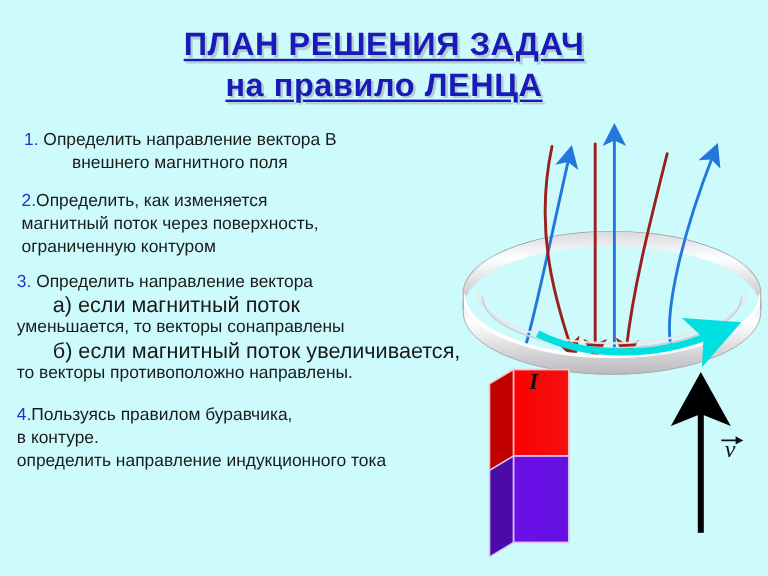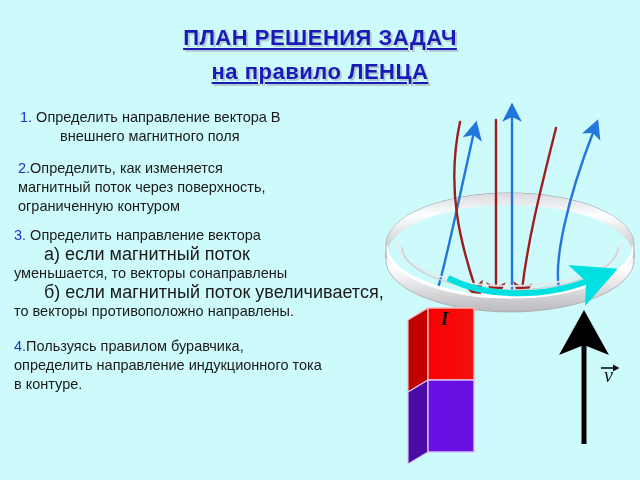--- a/index.html
+++ b/index.html
@@ -31,21 +31,21 @@
     left: 0;
     top: 22px;
     width: 640px;
     text-align: center;
   }
   .title-line {
     display: inline-block;
     color: #1a1ab8;
     font-family: "Liberation Sans", sans-serif;
     font-weight: bold;
-    font-size: 22px;
+    font-size: 27px;
     line-height: 31px;
     letter-spacing: 0.5px;
     text-decoration: underline;
     text-decoration-thickness: 2px;
     text-underline-offset: 3px;
     text-shadow: 2px 2px 0 rgba(150,150,160,0.45);
     white-space: nowrap;
   }
   .title-line.second { margin-top: 3px; }
 
@@ -153,22 +153,22 @@
       <p class="indent-3 sub">а) если магнитный поток</p>
       <p>уменьшается, то векторы сонаправлены</p>
       <p class="indent-3 sub">б) если магнитный поток увеличивается,</p>
       <p>то векторы противоположно направлены.</p>
     </div>
 
     <div class="step step-4">
       <p>
         <span class="num">4.</span><span>Пользуясь правилом  буравчика,</span>
       </p>
+      <p>в контуре.</p>
       <p>определить направление индукционного тока</p>
-      <p>в контуре.</p>
     </div>
 
   </div>
 
   <div class="diagram">
     <svg width="264" height="388" viewBox="0 0 264 388" xmlns="http://www.w3.org/2000/svg">
       <defs>
         <linearGradient id="ringTop" x1="0" y1="0" x2="0" y2="1">
           <stop offset="0%" stop-color="#ffffff"></stop>
           <stop offset="55%" stop-color="#f2f2f2"></stop>

